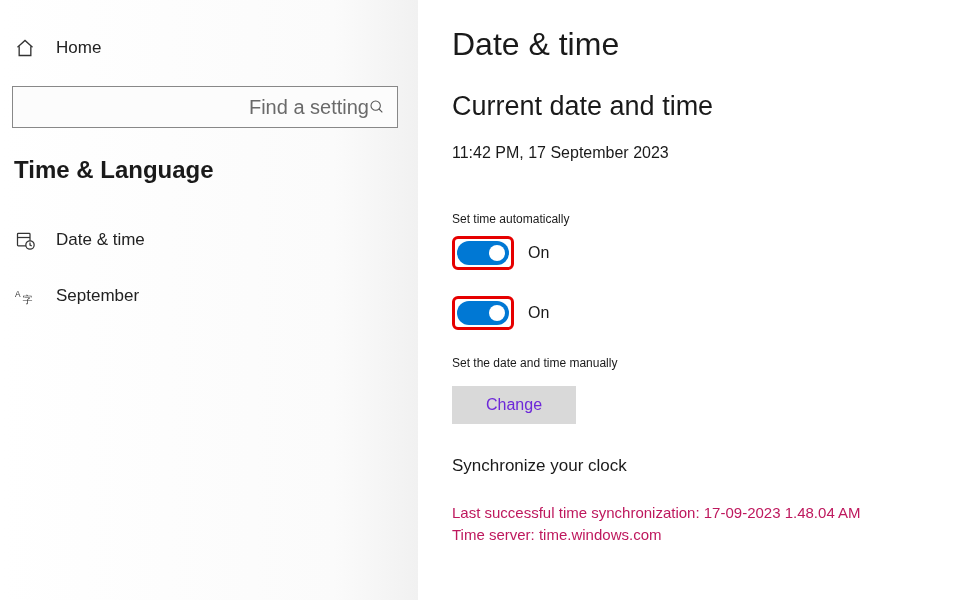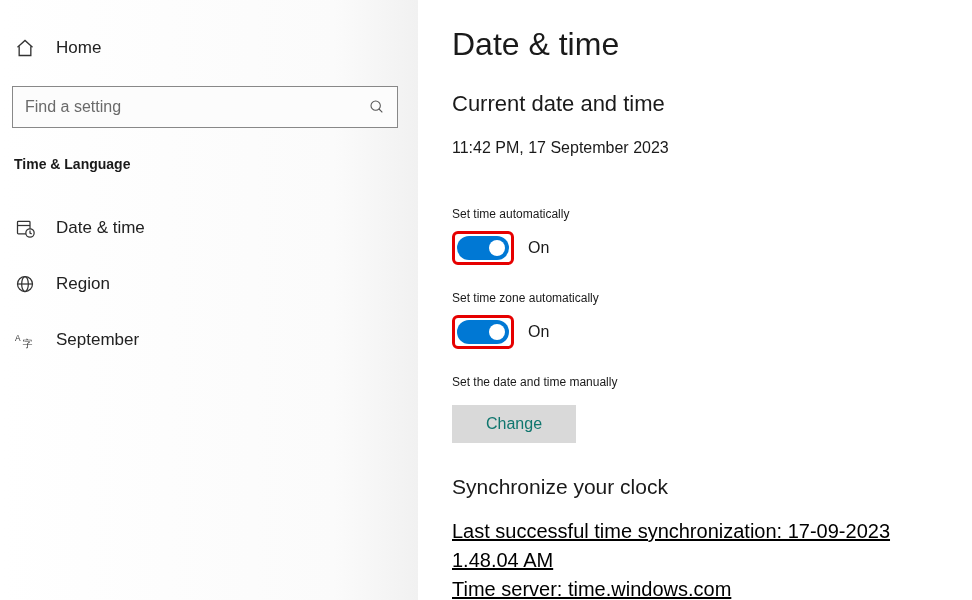--- a/index.html
+++ b/index.html
@@ -38,26 +38,27 @@
     height: 42px;
     padding: 0 12px;
     margin-bottom: 28px;
     background: #fcfcfc;
   }
   .search-box input {
     flex: 1;
     border: none;
     outline: none;
     background: transparent;
-    font-size: 16px;
+    font-size: 20px;
     color: #555;
+    text-align: right;
   }
   .search-box input::placeholder { color: #6a6a6a; }
   .category-title {
-    font-size: 14px;
+    font-size: 24px;
     font-weight: 600;
     margin-bottom: 28px;
     padding-left: 2px;
   }
   .nav-item {
     display: flex;
     align-items: center;
     gap: 20px;
     padding: 18px 2px;
     font-size: 17px;
@@ -68,21 +69,21 @@
   .main {
     flex: 1;
     padding: 26px 20px 0 34px;
   }
   .page-title {
     font-size: 32px;
     font-weight: 400;
     margin-bottom: 28px;
   }
   .section-title {
-    font-size: 22px;
+    font-size: 27px;
     font-weight: 400;
     margin-bottom: 22px;
   }
   .current-dt {
     font-size: 16px;
     margin-bottom: 50px;
   }
   .setting-label {
     font-size: 12px;
     margin-bottom: 10px;
@@ -113,36 +114,35 @@
     top: 4px;
     width: 16px;
     height: 16px;
     background: #fff;
     border-radius: 50%;
   }
   .toggle-state { font-size: 16px; }
   .change-btn {
     display: inline-block;
     background: #d9d9d9;
-    color: #0f766e;
+    color: #6d28d9;
     padding: 10px 34px;
     font-size: 16px;
     margin-top: 6px;
     margin-bottom: 32px;
     cursor: default;
   }
   .sync-title {
-    font-size: 21px;
-    margin-bottom: 18px;
+    font-size: 17px;
+    margin-bottom: 26px;
   }
   .sync-line {
-    font-size: 20px;
-    color: #000000;
+    font-size: 15px;
+    color: #be185d;
     line-height: 1.45;
-    text-decoration: underline;
   }
   svg { display:block; }
 </style>
 </head>
 <body>
 
 <div class="sidebar">
   <div class="home-row">
     <span class="icon">
       <svg width="20" height="20" viewBox="0 0 24 24" fill="none" stroke="#333" stroke-width="1.6">
@@ -170,30 +170,20 @@
       <svg width="20" height="20" viewBox="0 0 24 24" fill="none" stroke="#333" stroke-width="1.5">
         <rect x="3" y="4" width="15" height="15" rx="1"></rect>
           <line x1="3" y1="9" x2="18" y2="9"></line>
         <circle cx="18" cy="18" r="5" fill="#fff"></circle>
           <path d="M18 15 V18 L20 19"></path>
       </svg>
     </span>
     <span>Date &amp; time</span>
   </div>
 
-  <div class="nav-item">
-    <span class="icon">
-      <svg width="20" height="20" viewBox="0 0 24 24" fill="none" stroke="#333" stroke-width="1.5">
-        <circle cx="12" cy="12" r="9"></circle>
-          <ellipse cx="12" cy="12" rx="4" ry="9"></ellipse>
-          <line x1="3" y1="12" x2="21" y2="12"></line>
-      </svg>
-    </span>
-    <span>Region</span>
-  </div>
 
   <div class="nav-item">
     <span class="icon">
       <svg width="20" height="20" viewBox="0 0 24 24" fill="none" stroke="#333" stroke-width="1.5">
         <text x="0" y="13" font-size="10" fill="#333" stroke="none">A</text>
         <text x="9" y="20" font-size="12" fill="#333" stroke="none">字</text>
       </svg>
     </span>
     <span>September</span>
   </div>
@@ -206,21 +196,20 @@
   <div class="current-dt">11:42 PM, 17 September 2023</div>
 
   <div class="setting-label">Set time automatically</div>
   <div class="toggle-row">
     <span class="toggle-hl">
       <span class="toggle"></span>
     </span>
     <span class="toggle-state">On</span>
   </div>
 
-  <div class="setting-label">Set time zone automatically</div>
   <div class="toggle-row">
     <span class="toggle-hl">
       <span class="toggle"></span>
     </span>
     <span class="toggle-state">On</span>
   </div>
 
   <div class="setting-label">Set the date and time manually</div>
   <div class="change-btn">Change</div>
 

